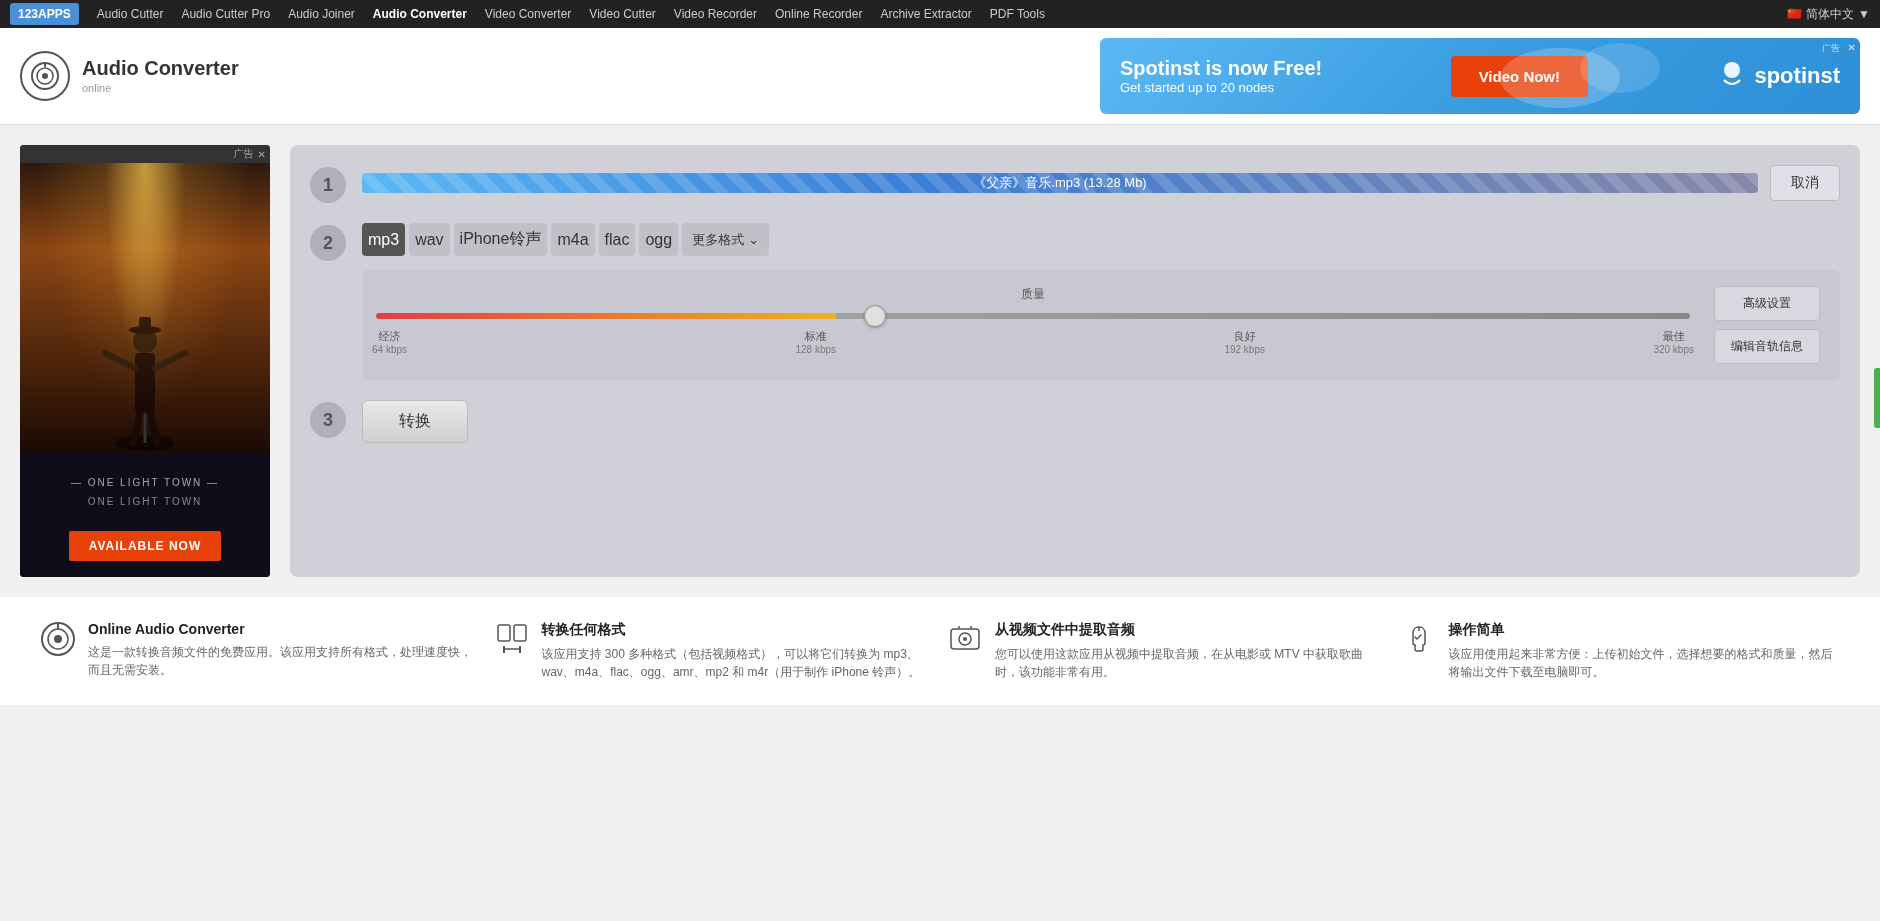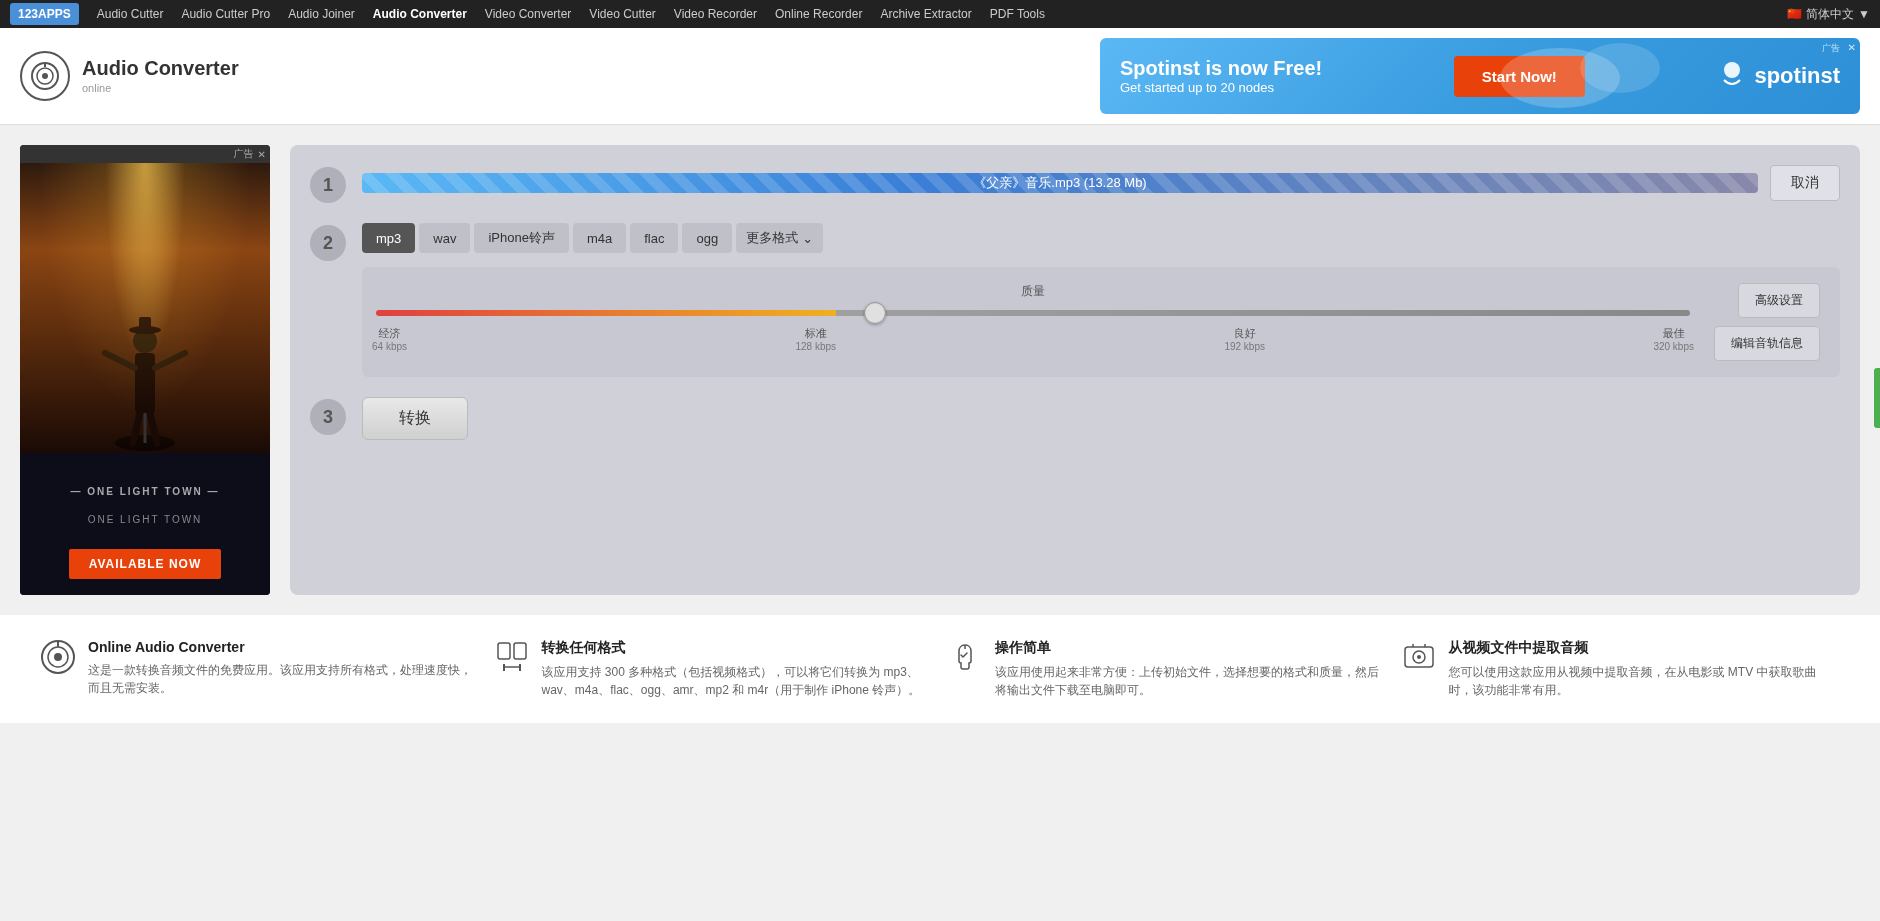--- a/index.html
+++ b/index.html
@@ -174,23 +174,22 @@
     }
     #left-ad .ad-bottom .artist-name {
       font-size: 22px;
       font-weight: bold;
       color: #e8a020;
       letter-spacing: 2px;
     }
     #left-ad .ad-bottom .album-name {
       font-size: 11px;
       color: #ccc;
-      margin: 17px 0;
+      margin: 8px 0;
       letter-spacing: 1px;
-      font-weight: bold;
     }
     #left-ad .ad-bottom .available-btn {
       background: #e8420a;
       color: #fff;
       border: none;
       padding: 8px 20px;
       font-size: 12px;
       font-weight: bold;
       letter-spacing: 1px;
       margin-top: 24px;
@@ -274,22 +273,22 @@
     
     .format-tabs {
       display: flex;
       gap: 4px;
       flex-wrap: wrap;
     }
     .format-tab {
       background: #c0c0c8;
       border: none;
       border-radius: 4px;
-      padding: 6px 14px;
-      font-size: 13px;
+      padding: 6px 6px;
+      font-size: 16px;
       cursor: pointer;
       color: #333;
     }
     .format-tab.active {
       background: #555;
       color: #fff;
     }
     .format-more {
       background: #c0c0c8;
       border: none;
@@ -345,21 +344,20 @@
       justify-content: space-between;
       margin-top: 6px;
     }
     .quality-mark { text-align: center; }
     .quality-mark .mark-label { font-size: 11px; color: #555; }
     .quality-mark .mark-kbps { font-size: 10px; color: #777; }
     .quality-right {
       display: flex;
       flex-direction: column;
       gap: 8px;
-      align-items: flex-end;
     }
     .advanced-btn, .track-btn {
       background: #d8d8e0;
       border: 1px solid #bbb;
       border-radius: 4px;
       padding: 8px 16px;
       font-size: 12px;
       cursor: pointer;
       color: #333;
       white-space: nowrap;
@@ -458,21 +456,21 @@
   <div class="ad-banner">
     <span class="ad-label">广告</span>
     <span class="ad-close">✕</span>
 
     <div style="position:absolute;right:240px;top:10px;width:120px;height:60px;background:rgba(255,255,255,0.2);border-radius:50%;"></div>
     <div style="position:absolute;right:200px;top:5px;width:80px;height:50px;background:rgba(255,255,255,0.15);border-radius:50%;"></div>
     <div class="ad-text">
       <h2>Spotinst is now Free!</h2>
       <p>Get started up to 20 nodes</p>
     </div>
-    <button class="ad-btn">Start Now!</button>
+    <button class="ad-btn">Video Now!</button>
     <div class="ad-logo">
       <svg width="32" height="32" viewBox="0 0 32 32" fill="white">
           <circle cx="16" cy="10" r="8" fill="white" opacity="0.9"></circle>
           <path d="M8 20 Q16 28 24 20" stroke="white" stroke-width="2" fill="none"></path>
         </svg>
       <span>spotinst</span>
     </div>
   </div>
 </header>
 
@@ -616,40 +614,40 @@
       </svg>
     </div>
     <div class="info-text">
       <h3>转换任何格式</h3>
       <p>该应用支持 300 多种格式（包括视频格式），可以将它们转换为 mp3、wav、m4a、flac、ogg、amr、mp2 和 m4r（用于制作 iPhone 铃声）。</p>
     </div>
   </div>
   <div class="info-block">
     <div class="info-icon">
       <svg width="36" height="36" viewBox="0 0 36 36" fill="none">
-        <path d="M18 6 C14 6 12 9 12 12 L12 22 C12 23.1 12.9 24 14 24 L14 28 C14 29.1 14.9 30 16 30 L20 30 C21.1 30 22 29.1 22 28 L22 24 C23.1 24 24 23.1 24 22 L24 12 C24 9 22 6 18 6Z" stroke="#555" stroke-width="1.5" fill="none"></path>
-        <line x1="18" y1="6" x2="18" y2="10" stroke="#555" stroke-width="1.5"></line>
-        <path d="M14 16 L16 18 L20 14" stroke="#555" stroke-width="1.5" fill="none" stroke-linecap="round"></path>
-      </svg>
-    </div>
-    <div class="info-text">
-      <h3>操作简单</h3>
-      <p>该应用使用起来非常方便：上传初始文件，选择想要的格式和质量，然后将输出文件下载至电脑即可。</p>
-    </div>
-  </div>
-  <div class="info-block">
-    <div class="info-icon">
-      <svg width="36" height="36" viewBox="0 0 36 36" fill="none">
         <rect x="4" y="8" width="28" height="20" rx="3" stroke="#555" stroke-width="1.5" fill="none"></rect>
         <circle cx="18" cy="18" r="6" stroke="#555" stroke-width="1.5" fill="none"></circle>
         <circle cx="18" cy="18" r="2" fill="#555"></circle>
         <line x1="12" y1="8" x2="12" y2="5" stroke="#555" stroke-width="1.5"></line>
         <line x1="24" y1="8" x2="24" y2="5" stroke="#555" stroke-width="1.5"></line>
       </svg>
     </div>
     <div class="info-text">
       <h3>从视频文件中提取音频</h3>
       <p>您可以使用这款应用从视频中提取音频，在从电影或 MTV 中获取歌曲时，该功能非常有用。</p>
     </div>
   </div>
+  <div class="info-block">
+    <div class="info-icon">
+      <svg width="36" height="36" viewBox="0 0 36 36" fill="none">
+        <path d="M18 6 C14 6 12 9 12 12 L12 22 C12 23.1 12.9 24 14 24 L14 28 C14 29.1 14.9 30 16 30 L20 30 C21.1 30 22 29.1 22 28 L22 24 C23.1 24 24 23.1 24 22 L24 12 C24 9 22 6 18 6Z" stroke="#555" stroke-width="1.5" fill="none"></path>
+        <line x1="18" y1="6" x2="18" y2="10" stroke="#555" stroke-width="1.5"></line>
+        <path d="M14 16 L16 18 L20 14" stroke="#555" stroke-width="1.5" fill="none" stroke-linecap="round"></path>
+      </svg>
+    </div>
+    <div class="info-text">
+      <h3>操作简单</h3>
+      <p>该应用使用起来非常方便：上传初始文件，选择想要的格式和质量，然后将输出文件下载至电脑即可。</p>
+    </div>
+  </div>
 </div>
 
 <div id="scroll-hint"></div>
 
 </body></html>

